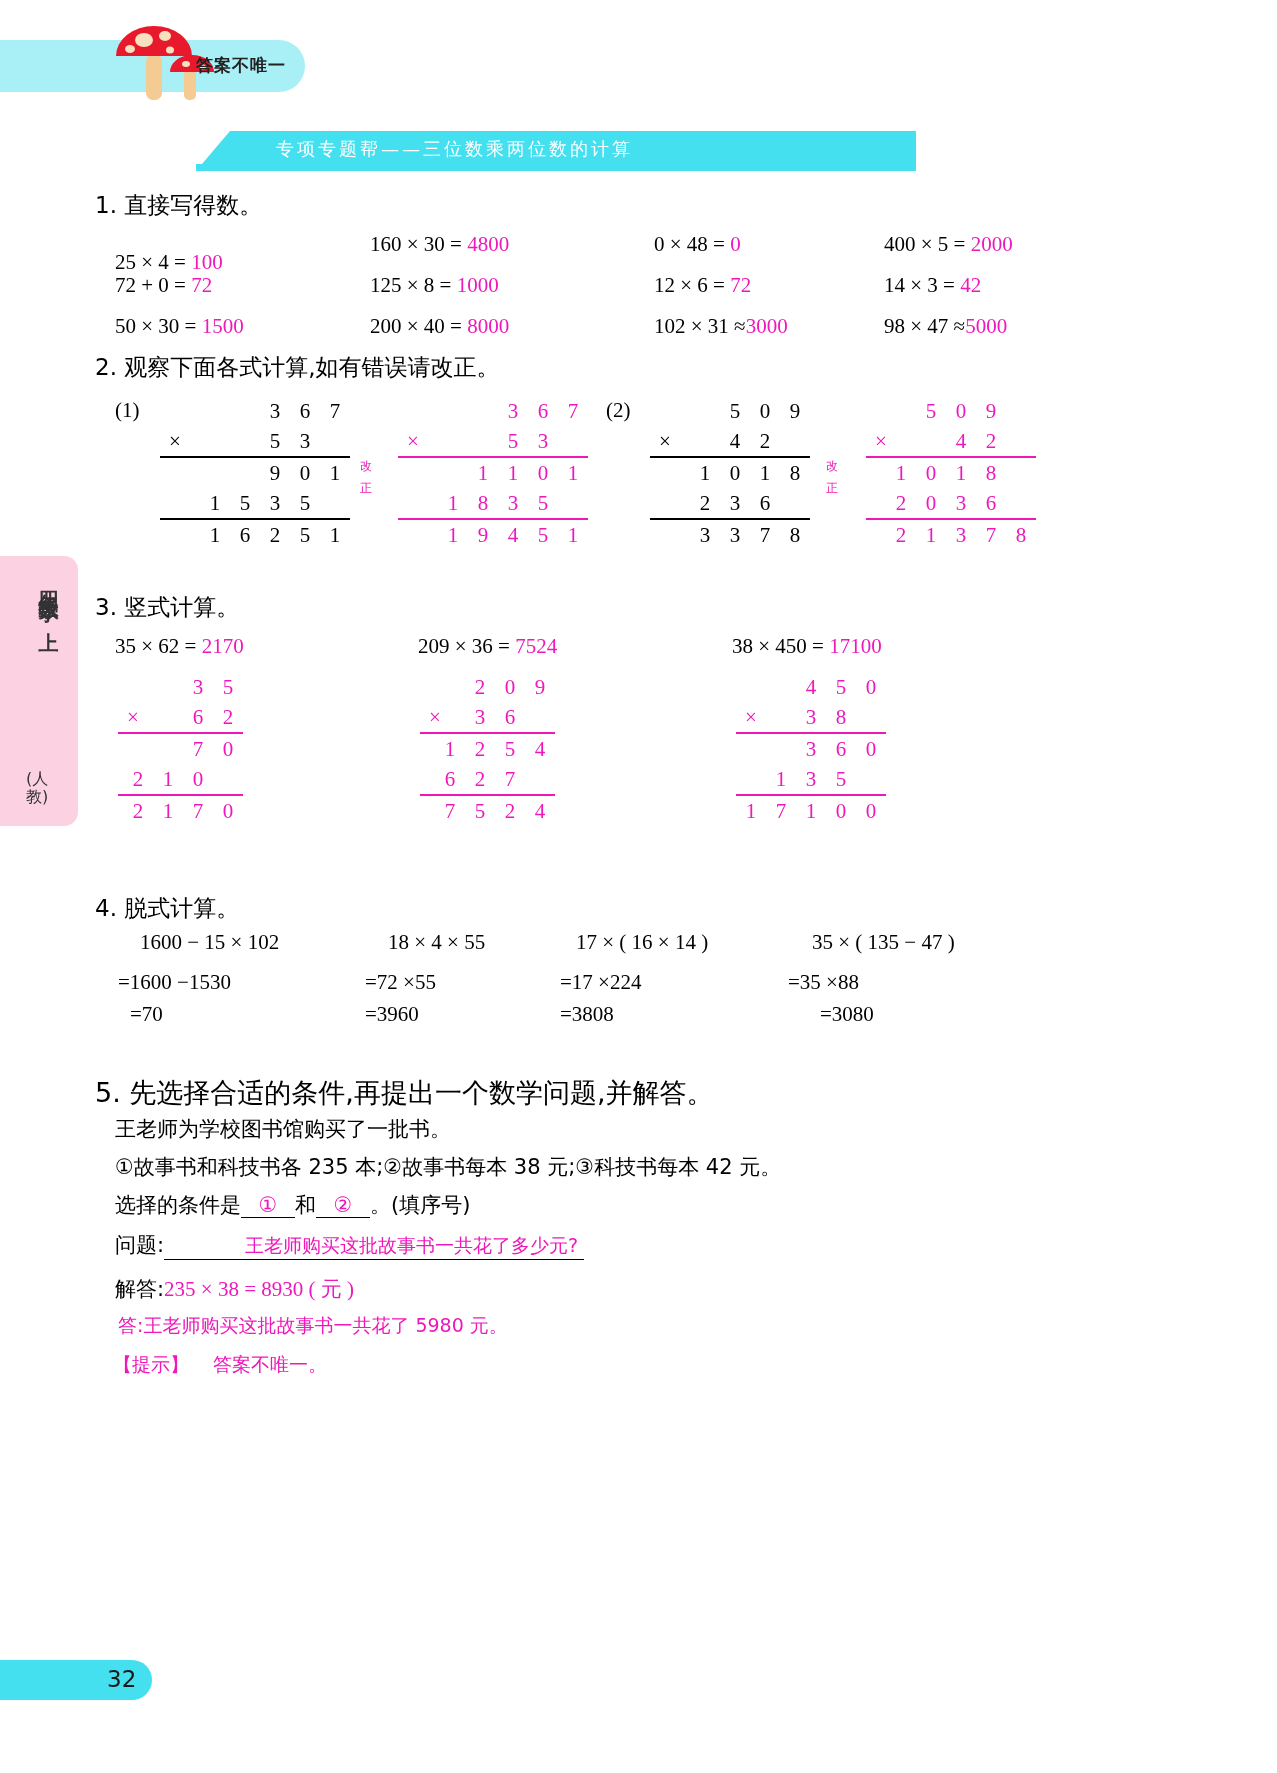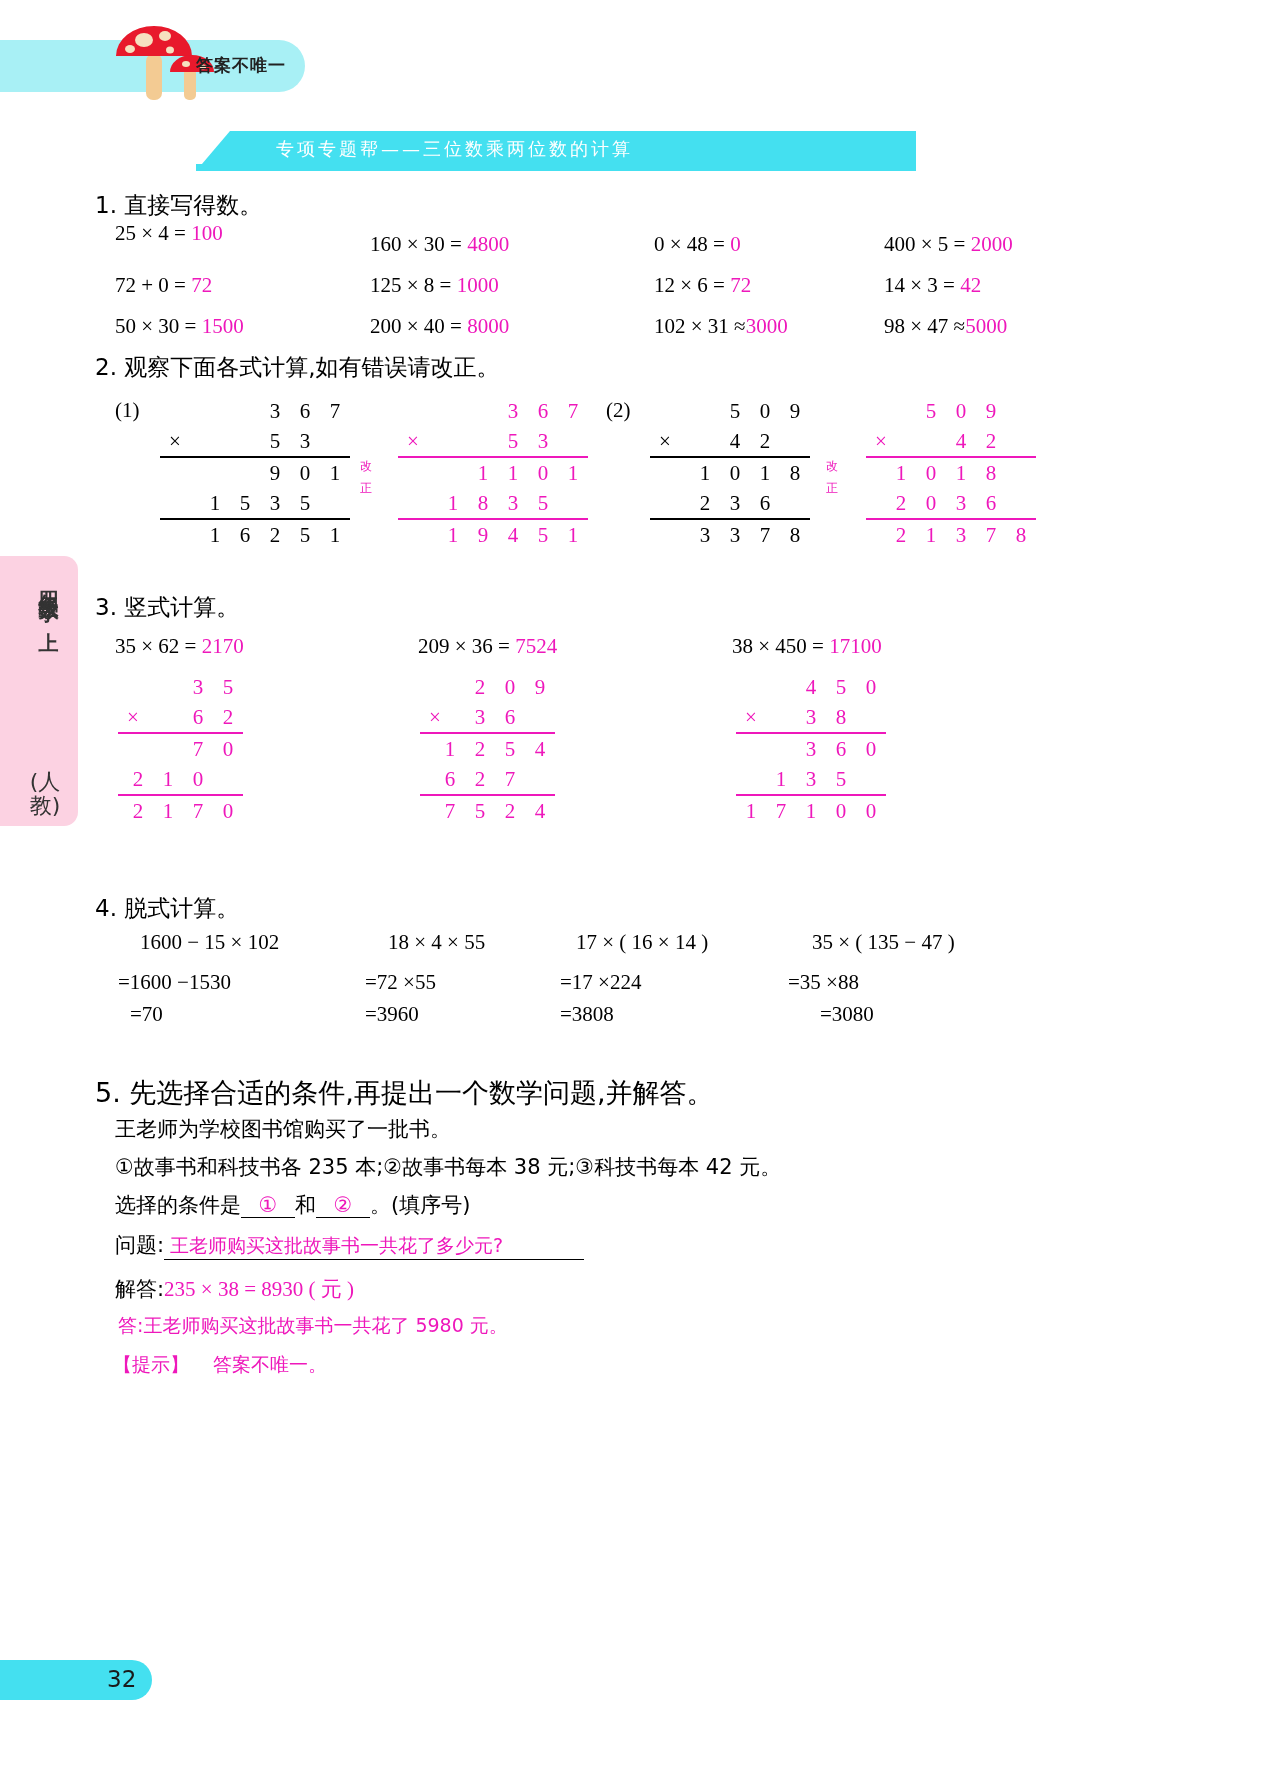--- a/index.html
+++ b/index.html
@@ -57,43 +57,43 @@
   .side-tab-text {
     position: absolute; left: 30px; top: 575px;
     width: 30px;
     font-family: "DejaVu Sans", sans-serif;
     font-size: 20px; font-weight: bold; color: #333;
     writing-mode: vertical-rl; text-orientation: upright;
     letter-spacing: 3px; line-height: 1.15;
   }
   .side-tab-sub {
     position: absolute; left: 26px; top: 770px;
-    width: 38px; text-align: center;
-    font-family: "DejaVu Sans", sans-serif;
-    font-size: 22px; color: #333; line-height: 1.1;
+    width: 38px; 
+    font-family: "DejaVu Sans", sans-serif;
+    font-size: 16px; color: #333; line-height: 1.1;
   }
 
   
   .page-num-bar {
     position: absolute; left: 0; top: 1660px;
     width: 152px; height: 40px;
     background: #44e0f0;
     border-radius: 0 20px 20px 0;
   }
   .page-num {
     position: absolute; left: 107px; top: 1666px;
     font-family: "DejaVu Sans", sans-serif;
     font-size: 23px; color: #1a1a1a; font-weight: normal;
   }
 
   
   .q { position: absolute; font-size: 23px; color: #000; white-space: nowrap; }
   .qnum { position: absolute; font-size: 23px; color: #000; white-space: nowrap; }
   .ans { color: #ee18bb; }
-  .pink { color: #ee18bb; }
+  .pink { color: #ee18bb; text-align: right; }
   .expr { position: absolute; font-size: 21px; color: #000; white-space: nowrap; }
   .expr .ans { font-size: 21px; }
 
   
   .vcalc { position: absolute; font-size: 21px; line-height: 30px; }
   .vrow { display: flex; height: 30px; align-items: center; }
   .vcell { width: 30px; text-align: center; display: inline-block; }
   .vop { width: 30px; text-align: center; display: inline-block; }
   .vline { border-top: 2px solid #000; height: 0; }
   .vline-pink { border-top: 2px solid #ee18bb; height: 0; }
@@ -137,21 +137,21 @@
 
   <div class="side-tab"></div>
   <div class="side-tab-text">四年级数学·上</div>
   <div class="side-tab-sub">(人教)</div>
 
   <div class="qnum cn" style="left:95px; top:190px;">
     <span>1.</span>
     <span>直接写得数。</span>
   </div>
 
-  <div class="expr" style="left:115px; top:221px;"><span>25 × 4 =</span> <span class="ans">100</span></div>
+  <div class="expr" style="left:115px; top:250px;"><span>25 × 4 =</span> <span class="ans">100</span></div>
   <div class="expr" style="left:370px; top:232px;"><span>160 × 30 =</span> <span class="ans">4800</span></div>
   <div class="expr" style="left:654px; top:232px;"><span>0 × 48 =</span> <span class="ans">0</span></div>
   <div class="expr" style="left:884px; top:232px;"><span>400 × 5 =</span> <span class="ans">2000</span></div>
 
   <div class="expr" style="left:115px; top:273px;"><span>72 + 0 =</span> <span class="ans">72</span></div>
   <div class="expr" style="left:370px; top:273px;"><span>125 × 8 =</span> <span class="ans">1000</span></div>
   <div class="expr" style="left:654px; top:273px;"><span>12 × 6 =</span> <span class="ans">72</span></div>
   <div class="expr" style="left:884px; top:273px;"><span>14 × 3 =</span> <span class="ans">42</span></div>
 
   <div class="expr" style="left:115px; top:314px;"><span>50 × 30 =</span> <span class="ans">1500</span></div>

